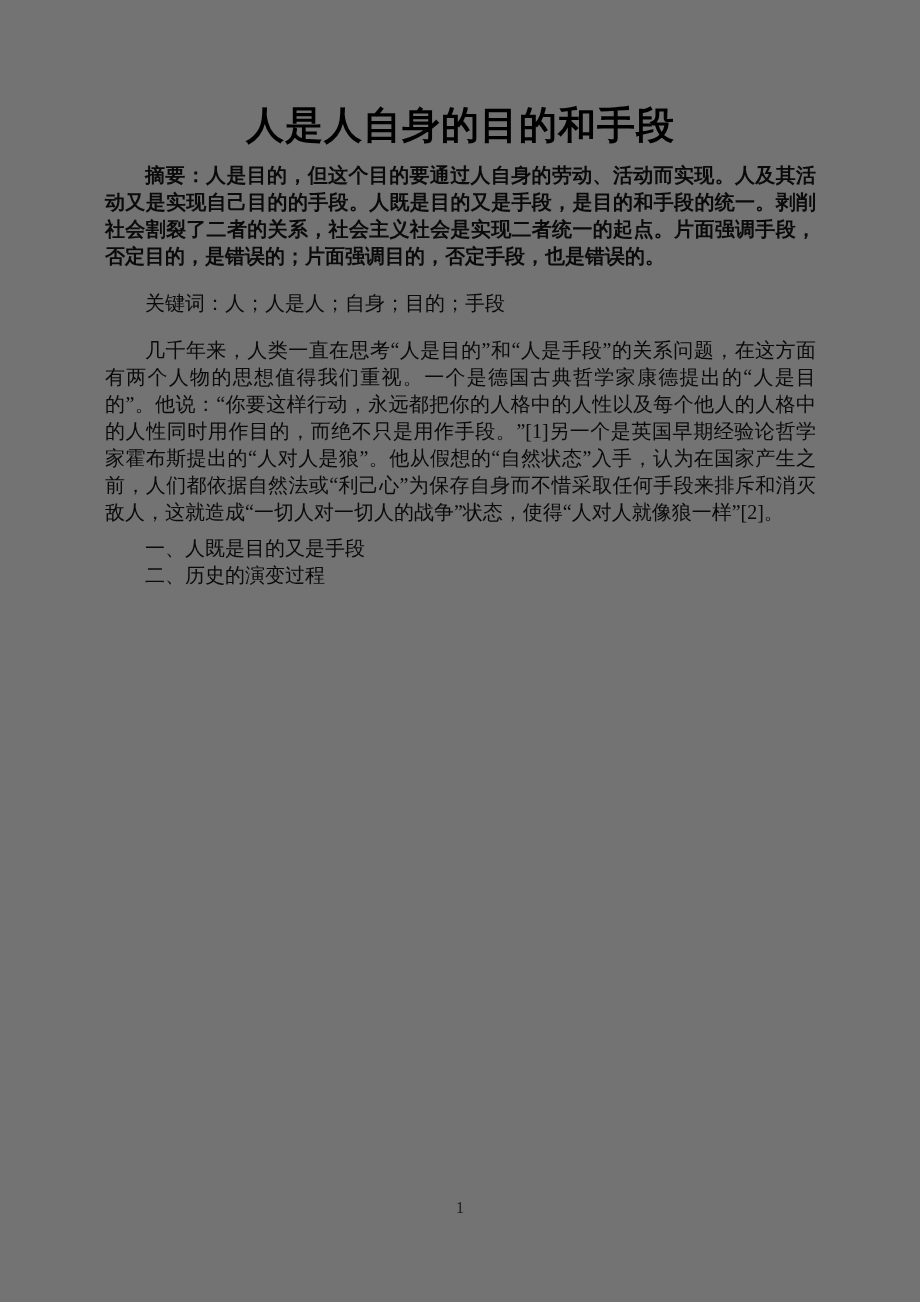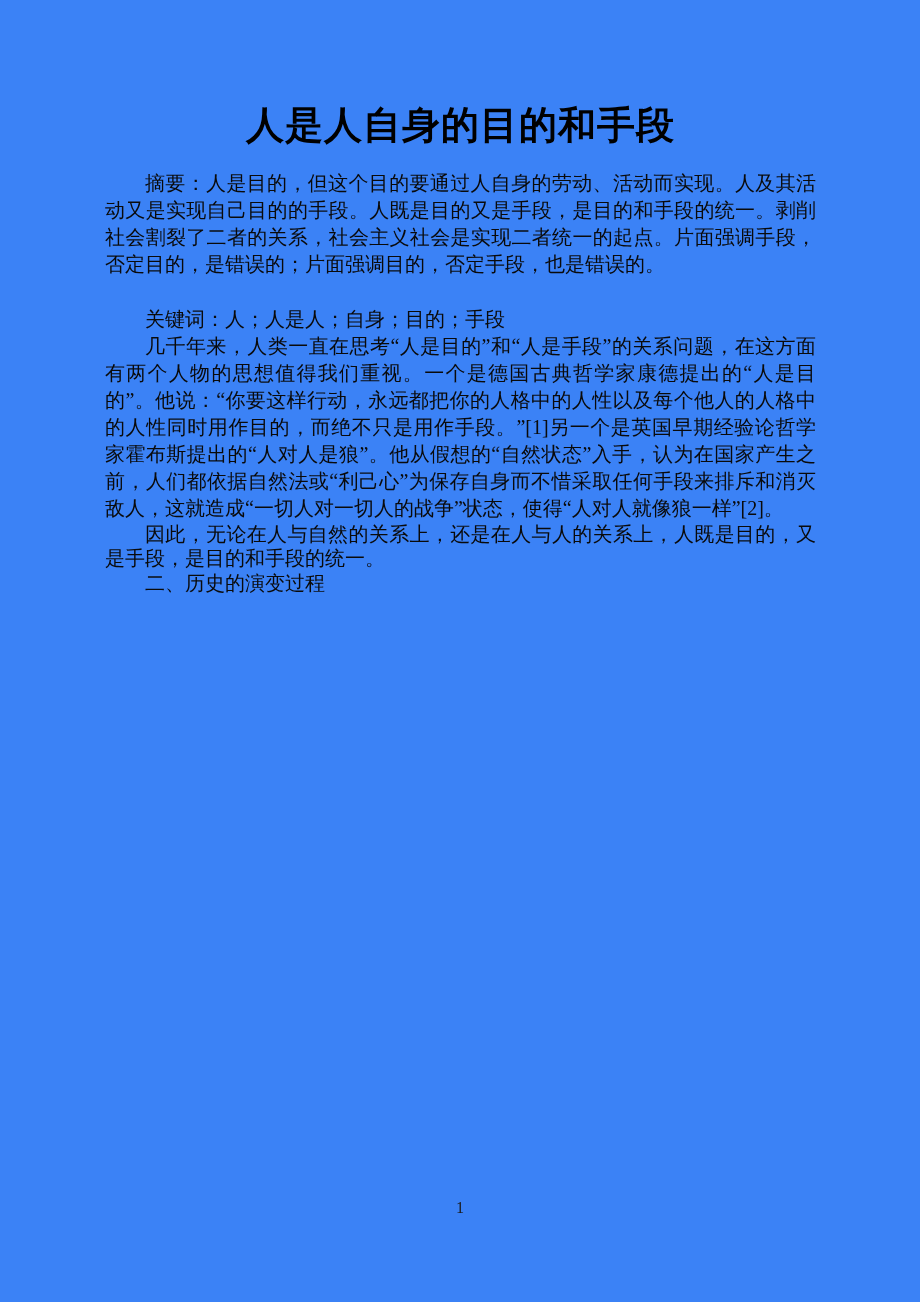--- a/index.html
+++ b/index.html
@@ -5,21 +5,21 @@
   html, body {
     margin: 0;
     padding: 0;
     background: #ffffff;
   }
   .page {
     position: relative;
     width: 920px;
     height: 1302px;
     margin: 0 auto;
-    background: #3b82f6;
+    background: #737373;
     color: #0a0a0a;
     font-family: "Liberation Serif", "DejaVu Serif", serif;
     overflow: hidden;
   }
   .content {
     position: absolute;
     left: 105px;
     right: 104px;
     top: 0;
   }
@@ -40,23 +40,23 @@
   .para {
     font-size: 20px;
     text-align: justify;
     text-indent: 2em;
     word-break: break-all;
     color: #0a0a0a;
   }
   .lh-a { line-height: 27px; }
   .lh-m { line-height: 26px; }
   .lh-b { line-height: 24px; }
-  .abstract  { margin-top: 20px; }
-  .keywords  { margin-top: 28px; }
-  .intro     { }
+  .abstract  { margin-top: 12px; font-weight: bold; }
+  .keywords  { margin-top: 20px; }
+  .intro     { margin-top: 20px; }
   .heading {
     font-size: 20px;
     font-weight: 400;
     line-height: 27px;
     text-indent: 2em;
     color: #0a0a0a;
   }
   .heading-1 { margin-top: 9px; }
   .body-para-1 { margin-top: 12px; }
   .heading-2 { }
@@ -78,24 +78,24 @@
   <div class="content">
 
     <h1 class="title">人是人自身的目的和手段</h1>
 
     <p class="para lh-a abstract">摘要：人是目的，但这个目的要通过人自身的劳动、活动而实现。人及其活动又是实现自己目的的手段。人既是目的又是手段，是目的和手段的统一。剥削社会割裂了二者的关系，社会主义社会是实现二者统一的起点。片面强调手段，否定目的，是错误的；片面强调目的，否定手段，也是错误的。</p>
 
     <p class="para lh-a keywords">关键词：人；人是人；自身；目的；手段</p>
 
     <p class="para lh-a intro">几千年来，人类一直在思考“人是目的”和“人是手段”的关系问题，在这方面有两个人物的思想值得我们重视。一个是德国古典哲学家康德提出的“人是目的”。他说：“你要这样行动，永远都把你的人格中的人性以及每个他人的人格中的人性同时用作目的，而绝不只是用作手段。”[1]另一个是英国早期经验论哲学家霍布斯提出的“人对人是狼”。他从假想的“自然状态”入手，认为在国家产生之前，人们都依据自然法或“利己心”为保存自身而不惜采取任何手段来排斥和消灭敌人，这就造成“一切人对一切人的战争”状态，使得“人对人就像狼一样”[2]。</p>
 
+    <h2 class="heading heading-1">一、人既是目的又是手段</h2>
 
 
 
 
-    <p class="para lh-b">因此，无论在人与自然的关系上，还是在人与人的关系上，人既是目的，又是手段，是目的和手段的统一。</p>
 
     <h2 class="heading heading-2">二、历史的演变过程</h2>
 
   </div>
 
   <div class="page-number">1</div>
 </div>
 
 </body></html>

